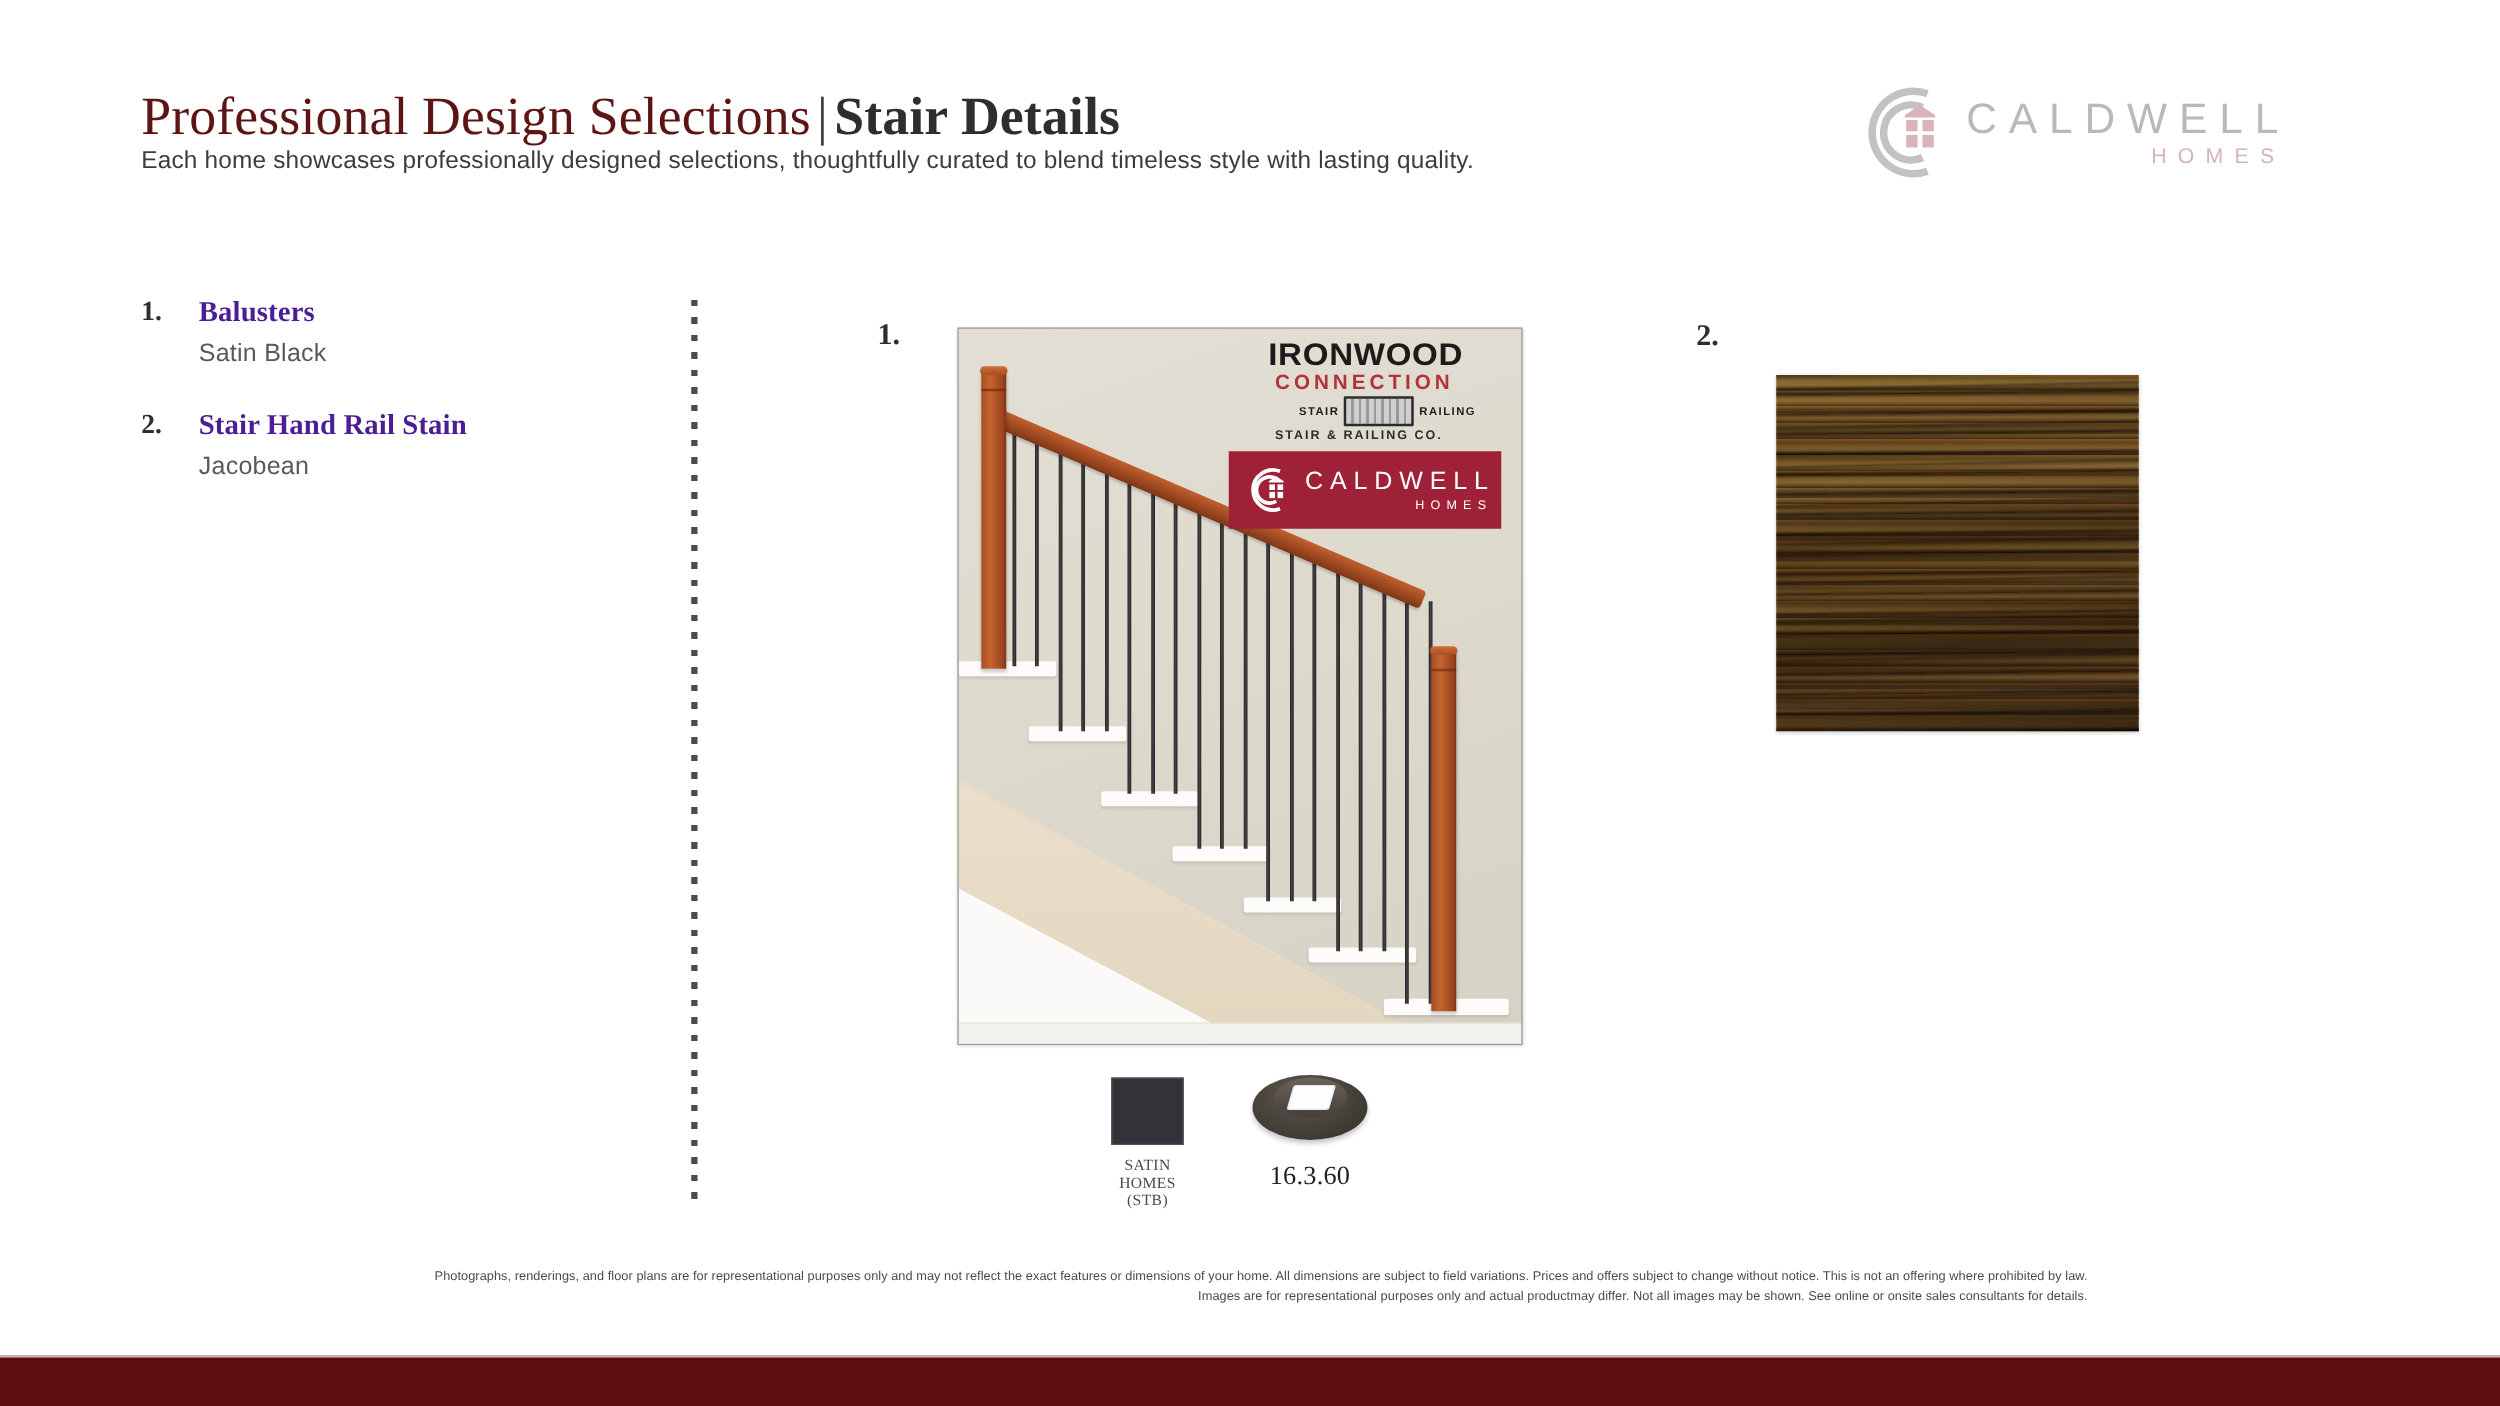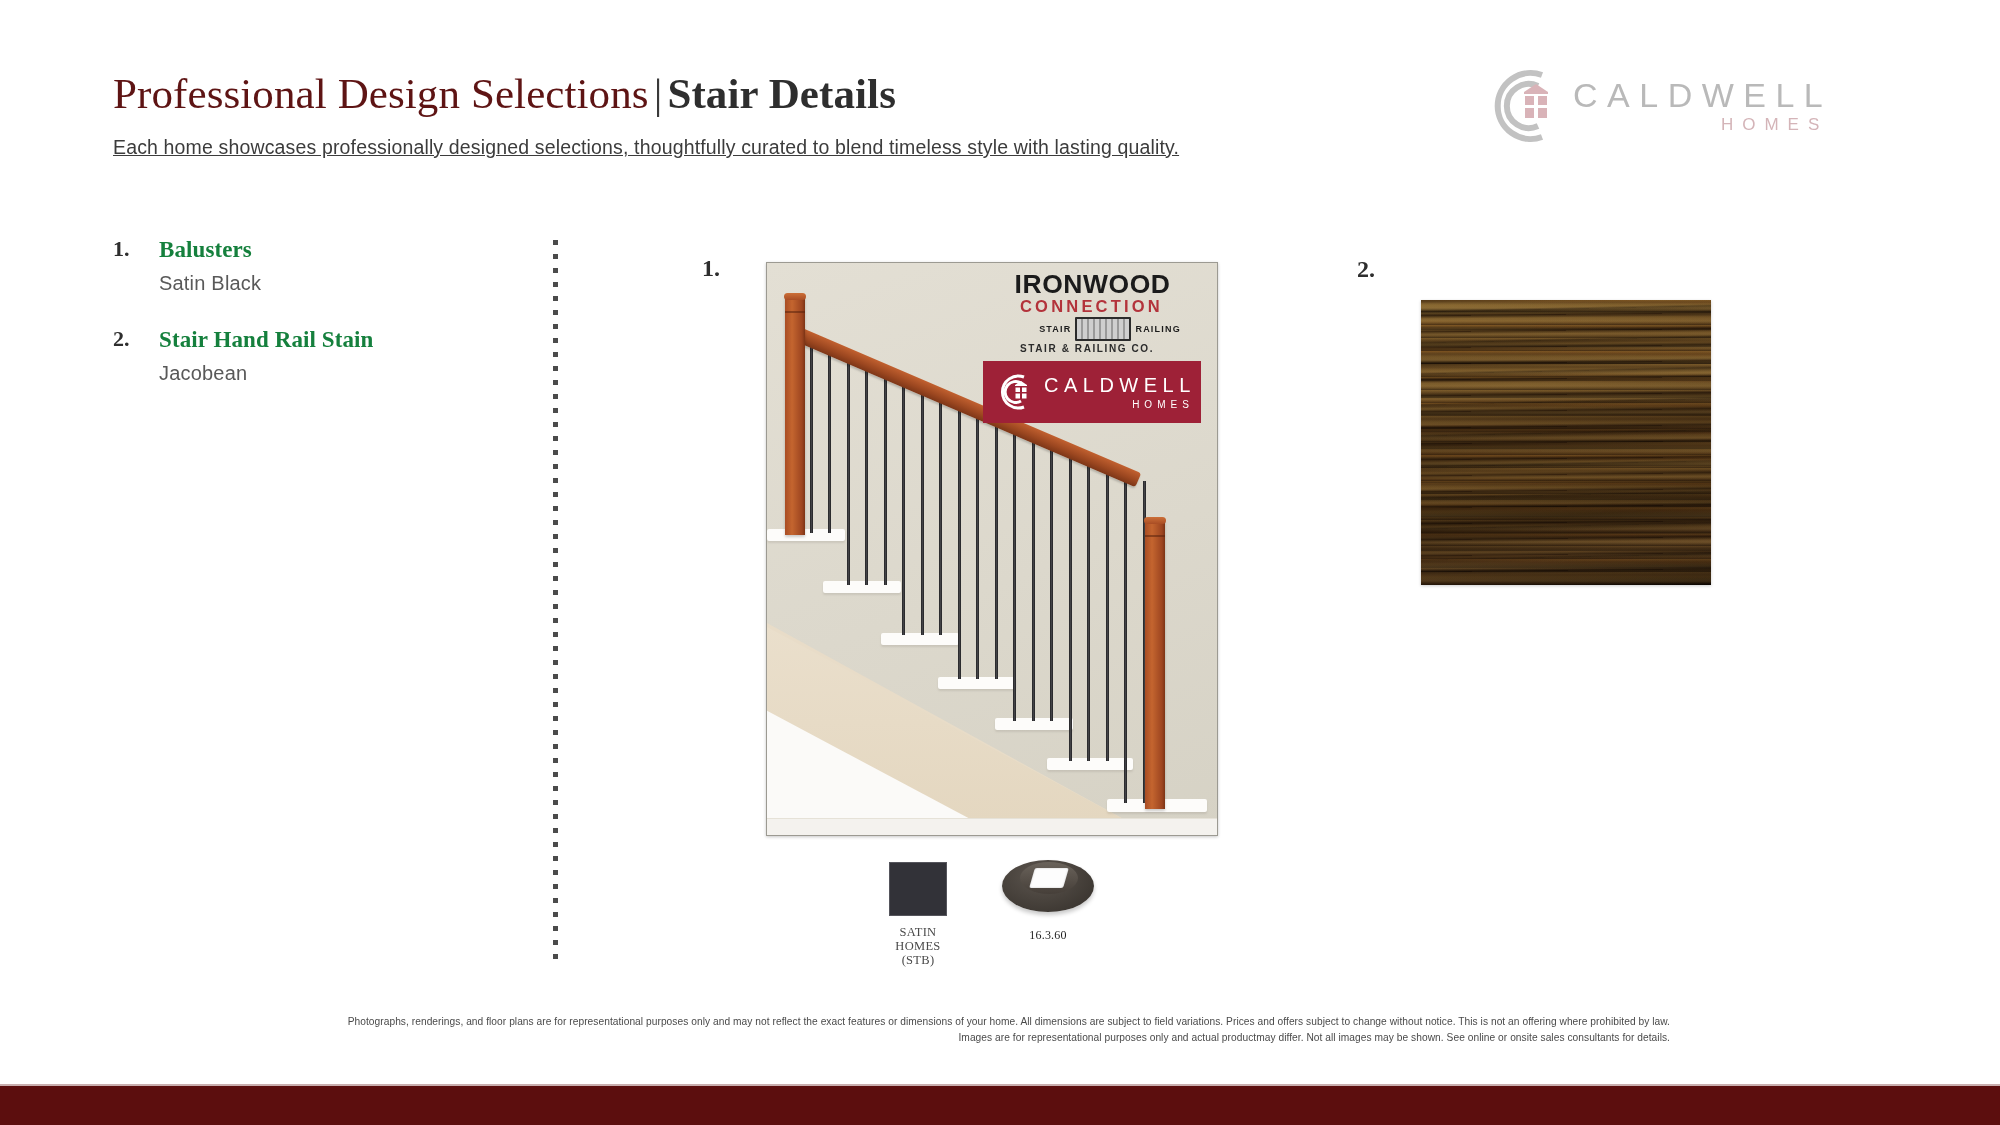--- a/index.html
+++ b/index.html
@@ -15,24 +15,23 @@
   .header{position:absolute;left:0;top:0;width:2000px;height:175px;}
   .title{
     position:absolute;left:113px;top:68px;
     font-family:"Liberation Serif", serif;
     font-size:43px;line-height:52px;white-space:nowrap;letter-spacing:.1px;
   }
   .title .t-main{color:#5e1414;font-weight:400;}
   .title .t-sep{color:#3a3a3a;font-weight:400;padding:0 5px;}
   .title .t-sub{color:#2e2e2e;font-weight:700;}
   .subtitle{
-    position:absolute;left:113px;top:133px;
+    position:absolute;left:113px;top:114px;
     font-size:19.5px;line-height:28px;color:#3c3c3c;white-space:nowrap;
     letter-spacing:.15px;
-    text-decoration:underline;
   }
 
   
   .brand{position:absolute;left:1480px;top:62px;width:390px;height:88px;}
   .brand-mark{position:absolute;left:0;top:0;width:88px;height:88px;}
   .brand-text{position:absolute;left:93px;top:14px;}
   .brand-name{
     font-size:34px;letter-spacing:9.5px;color:#b9b9b9;font-weight:400;line-height:38px;
   }
   .brand-sub{
@@ -44,21 +43,21 @@
   .selections{position:absolute;left:113px;top:235px;width:400px;}
   .sel-item{position:relative;margin-bottom:28px;}
   .sel-num{
     position:absolute;left:0;top:1px;width:36px;
     font-family:"Liberation Serif", serif;font-weight:700;
     font-size:22px;color:#2e2e2e;text-align:left;
   }
   .sel-title{
     margin-left:46px;
     font-family:"Liberation Serif", serif;font-weight:700;
-    font-size:23px;line-height:30px;color:#15803d;letter-spacing:.1px;
+    font-size:23px;line-height:30px;color:#4c1d95;letter-spacing:.1px;
   }
   .sel-value{
     margin-left:46px;margin-top:5px;
     font-size:20px;line-height:27px;color:#595959;letter-spacing:.2px;
   }
 
   
   .divider{
     position:absolute;left:553px;top:240px;width:5px;height:722px;
     background-image:
@@ -156,21 +155,21 @@
   .shoe-hole{
     position:absolute;left:30px;top:14px;width:34px;height:20px;
     background:#fdfdfd;transform:skewX(-16deg);border-radius:2px;
     box-shadow:inset 0 0 2px rgba(0,0,0,.25);
   }
   .shoe-rim{
     position:absolute;left:18px;top:8px;width:58px;height:32px;border-radius:50%;
     background:linear-gradient(180deg,#6a635b,#463f39);
   }
   .sw-shoe .sw-num{
-    font-family:"Liberation Serif", serif;font-size:12px;color:#1f1f1f;
+    font-family:"Liberation Serif", serif;font-size:21px;color:#1f1f1f;
     margin-top:12px;letter-spacing:.2px;
   }
 
   
   .wood-swatch{
     position:absolute;left:1421px;top:300px;width:290px;height:285px;
     background:
       repeating-linear-gradient(0deg,
         rgba(20,10,4,.55) 0px, rgba(20,10,4,.18) 2px, rgba(255,220,150,.05) 4px,
         rgba(0,0,0,0) 7px, rgba(40,22,8,.35) 10px, rgba(0,0,0,0) 13px),

